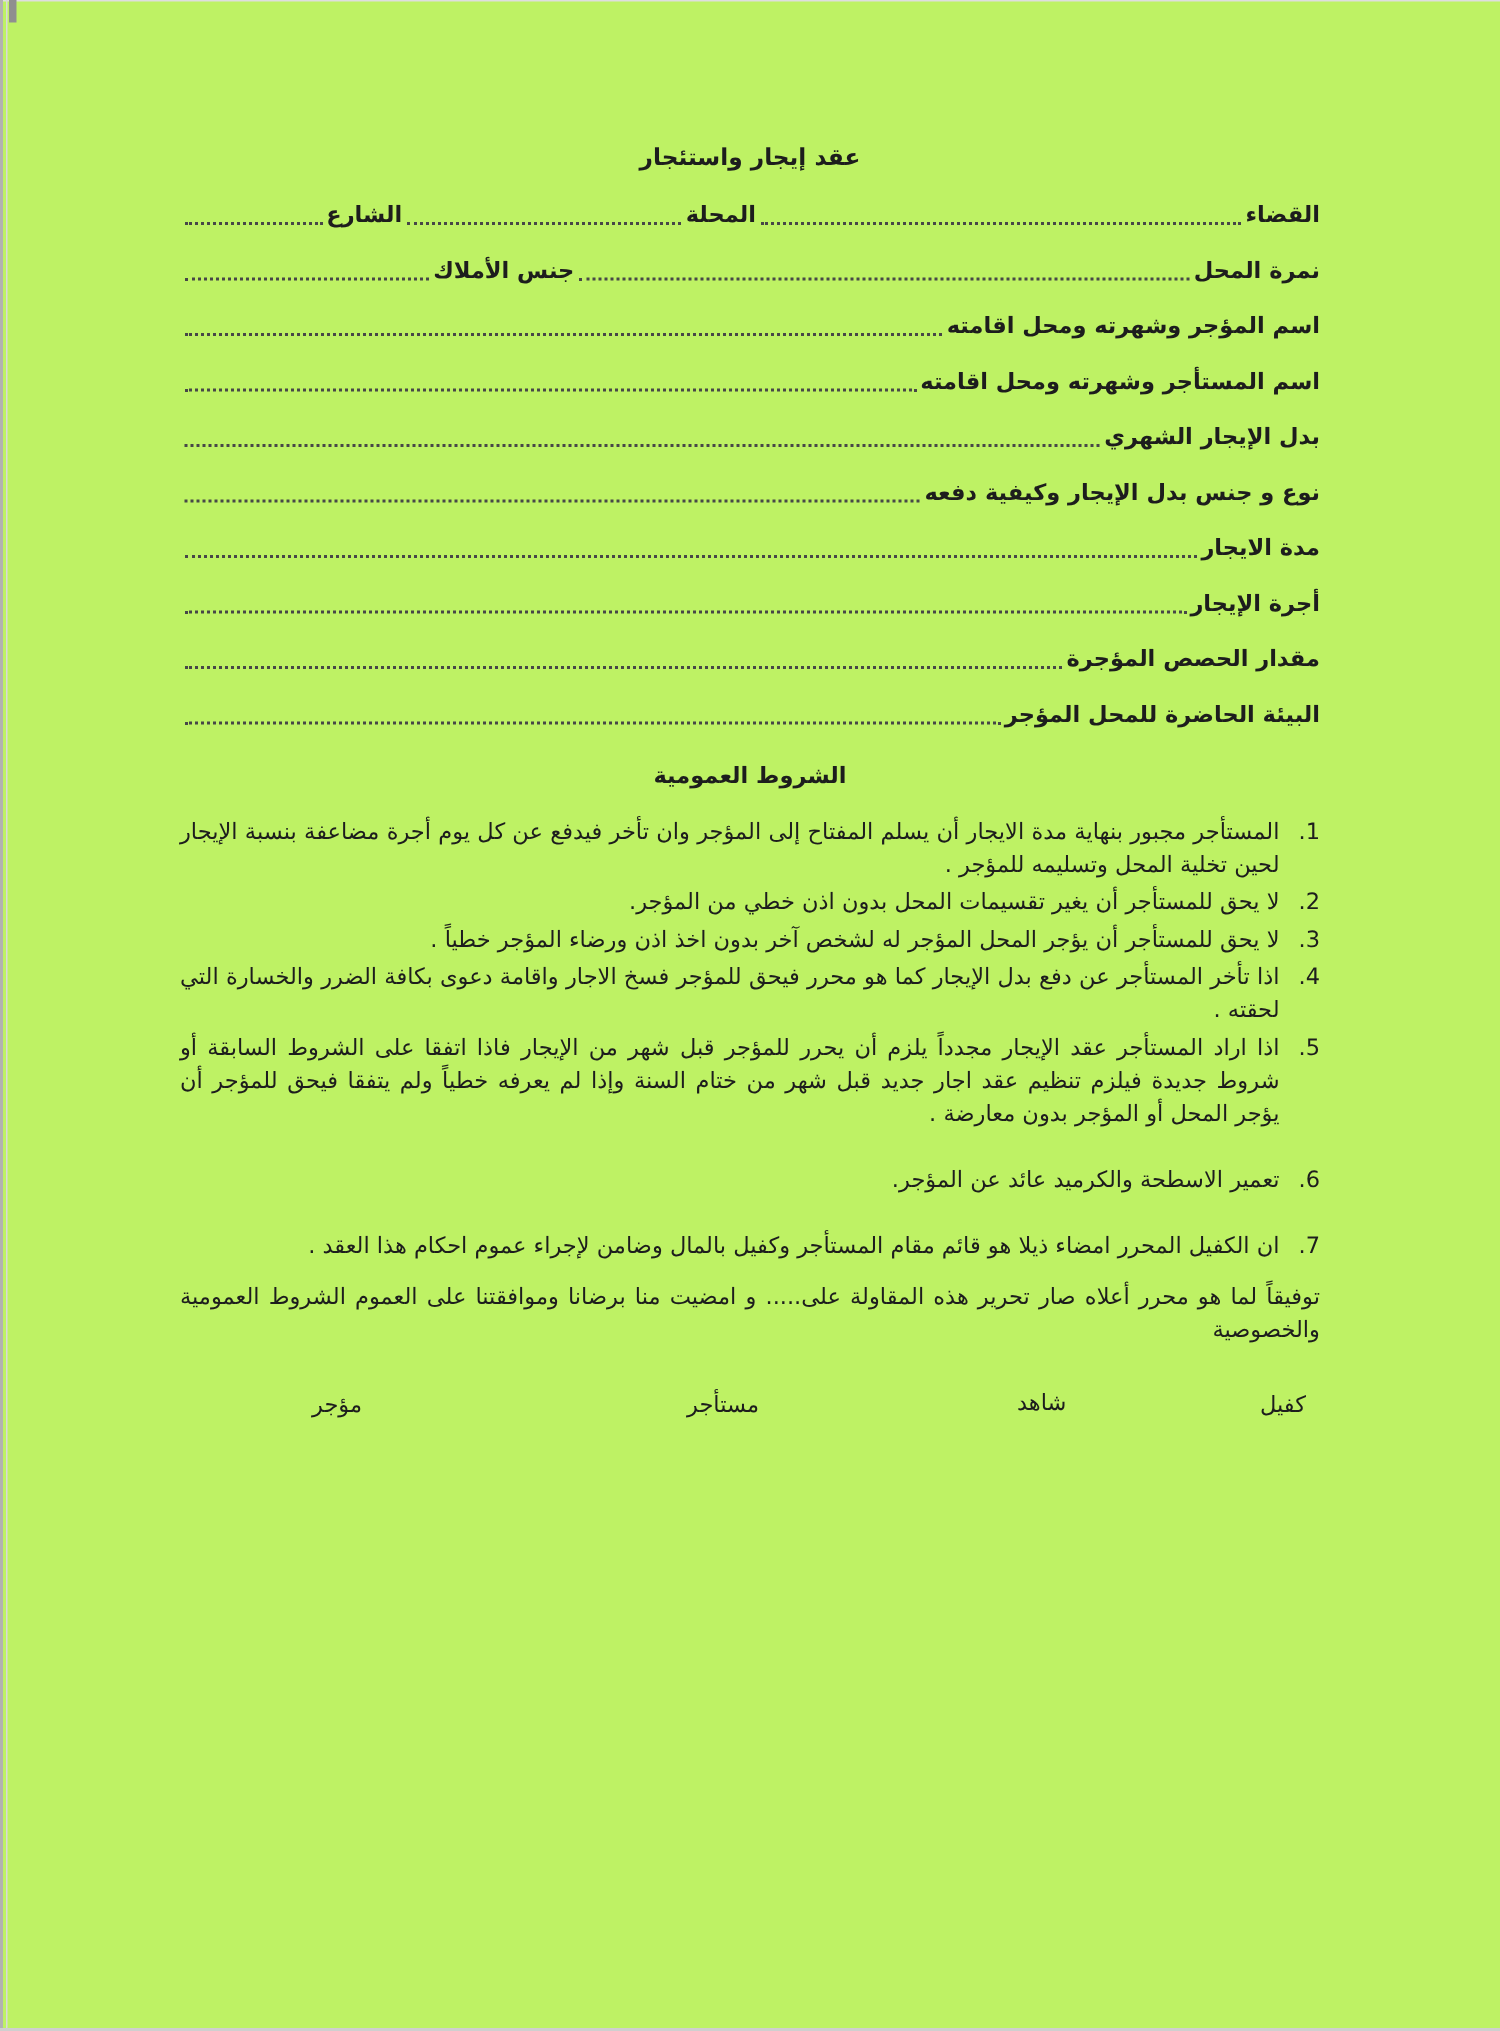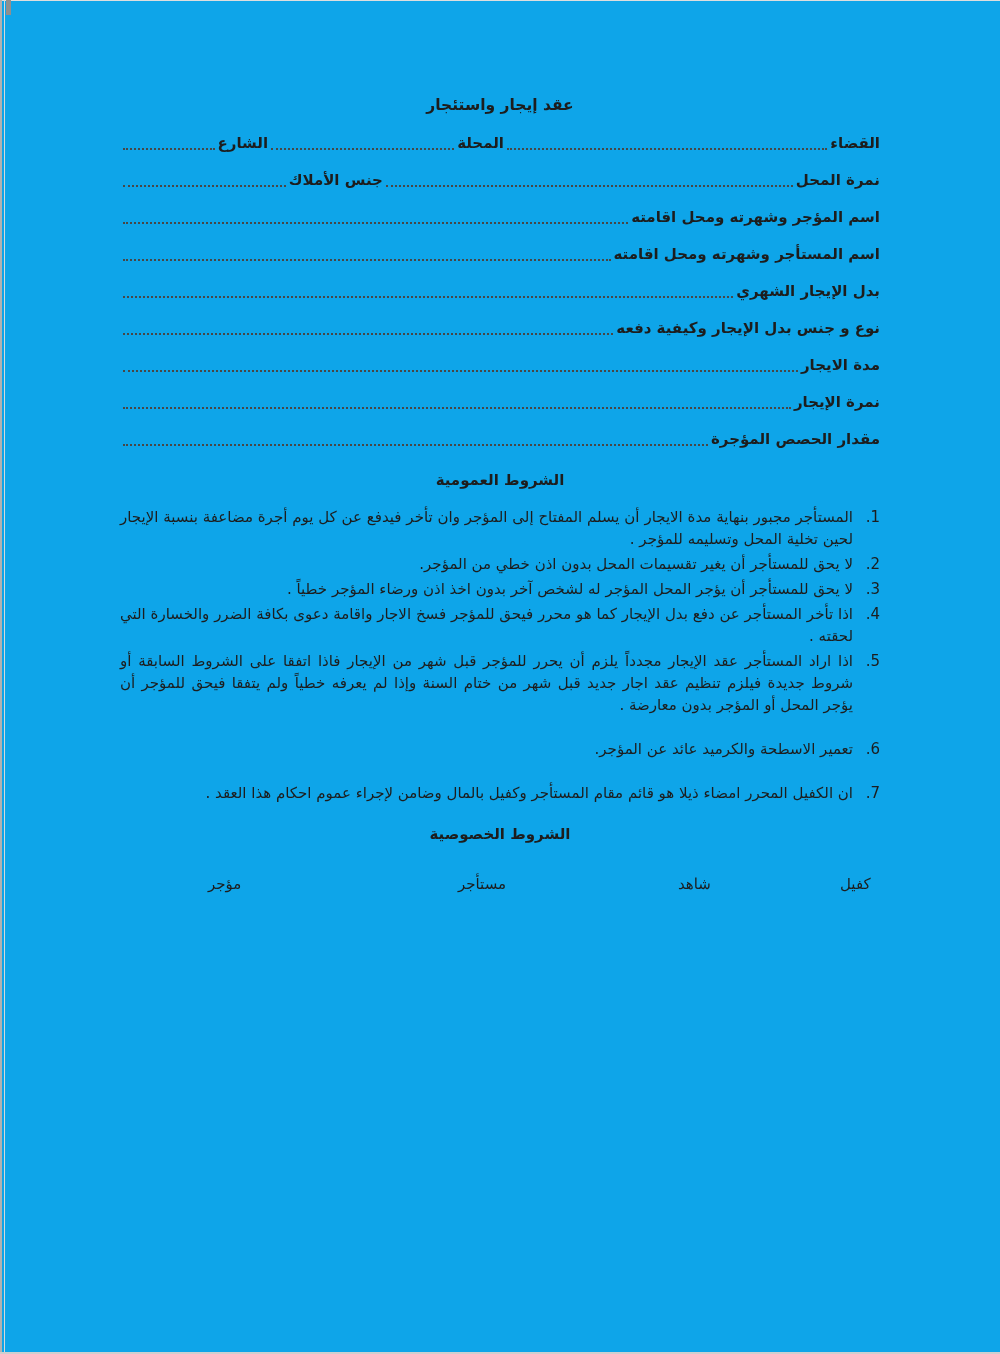--- a/index.html
+++ b/index.html
@@ -6,21 +6,21 @@
   body {
     width: 1000px; height: 1354px;
     background: #ffffff;
     font-family: "DejaVu Sans", sans-serif;
     color: #1d1d1d;
     overflow: hidden;
   }
   .page {
     position: relative;
     width: 1000px; height: 1354px;
-    background: #0ea5e9;
+    background: #bef264;
   }
   
   .edge-left-outer { position: absolute; left: 0; top: 0; bottom: 0; width: 2px; background: #b2b2b2; }
   .edge-left-inner { position: absolute; left: 4px; top: 0; bottom: 0; width: 1px; background: #d9d9d9; }
   .edge-top    { position: absolute; left: 0; right: 0; top: 0; height: 1px; background: #dedede; }
   .edge-bottom { position: absolute; left: 0; right: 0; bottom: 0; height: 2px; background: #cfcfcf; }
   .corner-mark { position: absolute; left: 6px; top: 0; width: 5px; height: 15px; background: #8f8f8f; }
 
   .content {
     position: absolute;
@@ -136,25 +136,29 @@
     </div>
     <div class="field-row">
       <span class="field-label">نوع و جنس بدل الإيجار  وكيفية دفعه</span>
       <span class="leader"></span>
     </div>
     <div class="field-row">
       <span class="field-label">مدة الايجار</span>
       <span class="leader"></span>
     </div>
     <div class="field-row">
-      <span class="field-label">نمرة الإيجار</span>
+      <span class="field-label">أجرة الإيجار</span>
       <span class="leader"></span>
     </div>
     <div class="field-row">
       <span class="field-label">مقدار الحصص المؤجرة</span>
+      <span class="leader"></span>
+    </div>
+    <div class="field-row">
+      <span class="field-label">البيئة الحاضرة للمحل المؤجر</span>
       <span class="leader"></span>
     </div>
 
     <div class="section-title">الشروط العمومية</div>
 
     <ol class="terms">
       <li class="term">
         <span class="term-num">1.</span>
         <span class="term-text">المستأجر مجبور بنهاية مدة الايجار  أن يسلم المفتاح إلى المؤجر وان تأخر فيدفع عن كل يوم أجرة مضاعفة بنسبة الإيجار  لحين  تخلية المحل وتسليمه للمؤجر .</span>
       </li>
@@ -177,22 +181,22 @@
       <li class="term spaced">
         <span class="term-num">6.</span>
         <span class="term-text">تعمير الاسطحة والكرميد عائد عن المؤجر.</span>
       </li>
       <li class="term spaced">
         <span class="term-num">7.</span>
         <span class="term-text">ان الكفيل المحرر امضاء ذيلا هو قائم مقام المستأجر وكفيل بالمال وضامن لإجراء عموم احكام هذا العقد .</span>
       </li>
     </ol>
 
-    <div class="section-title">الشروط الخصوصية</div>
-
+
+    <div class="closing">توفيقاً لما هو محرر أعلاه  صار تحرير هذه المقاولة على..... و امضيت منا برضانا وموافقتنا على العموم الشروط العمومية والخصوصية</div>
 
     <div class="signatures">
       <span class="sig sig-kafeel">كفيل</span>
       <span class="sig sig-shahed">شاهد</span>
       <span class="sig sig-mustajer">مستأجر</span>
       <span class="sig sig-moajer">مؤجر</span>
     </div>
 
   </div>
 </div>

